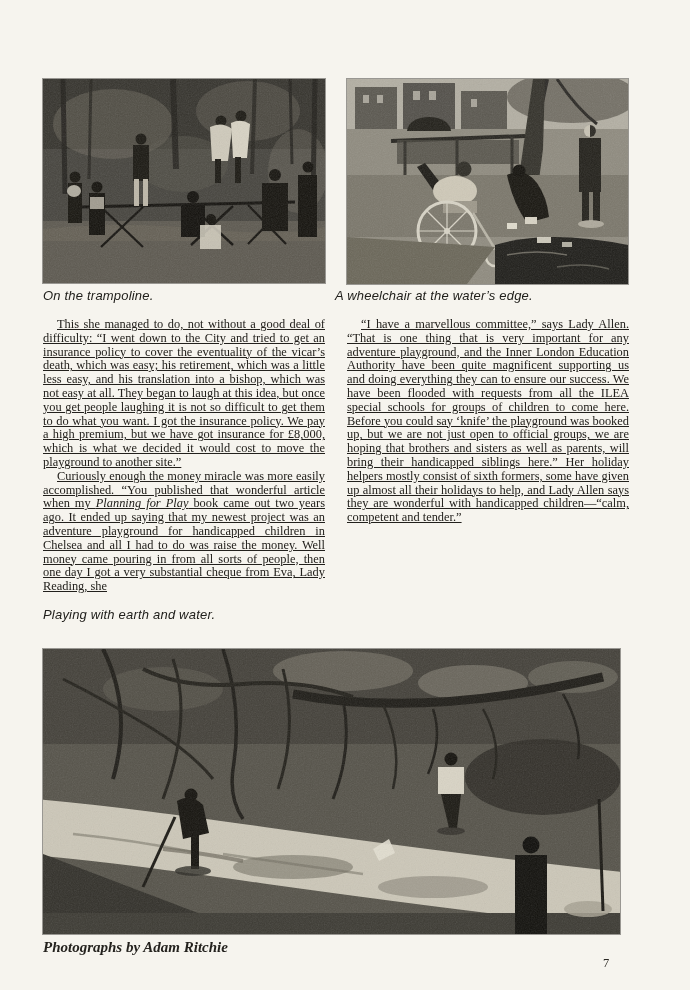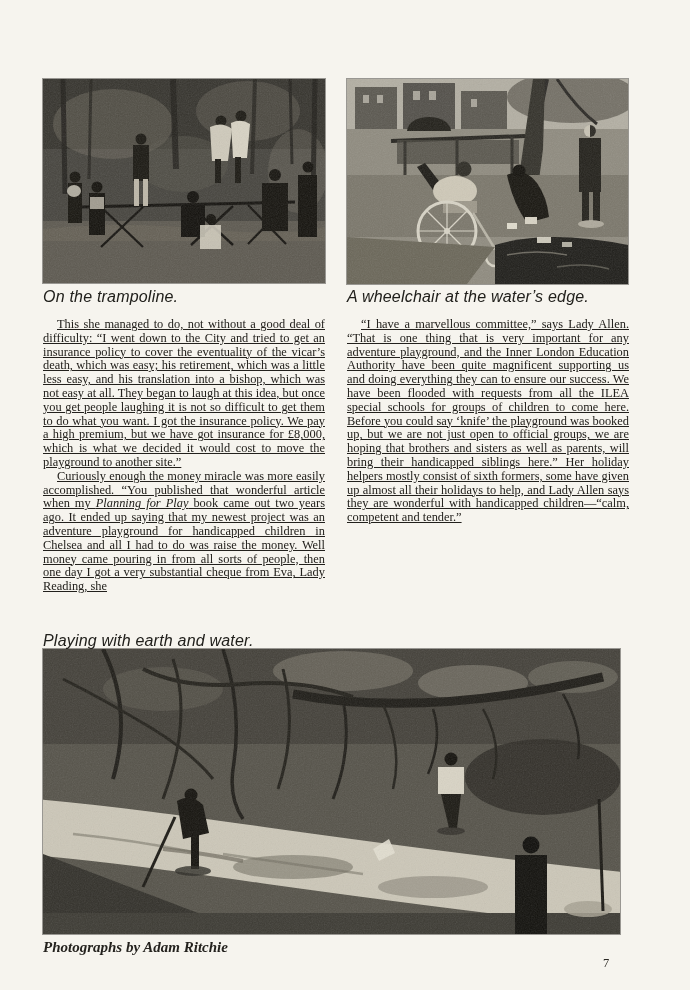--- a/index.html
+++ b/index.html
@@ -6,21 +6,21 @@
   body{background:#e9e7e1;font-family:"Liberation Serif",serif;}
   .page{
     position:relative;width:690px;height:990px;margin:0 auto;
     background:#f6f4ee;color:#1e1c19;overflow:hidden;
     box-shadow:0 0 6px rgba(0,0,0,.25);
   }
   .photo{position:absolute;outline:1px solid rgba(40,38,34,.45);background:#55524a;}
   .photo svg{display:block;width:100%;height:100%;}
   .caption{
     position:absolute;font-family:"Liberation Sans",sans-serif;font-style:italic;
-    font-size:16px;color:#21201c;letter-spacing:.2px;white-space:nowrap;
+    font-size:13px;color:#21201c;letter-spacing:.2px;white-space:nowrap;
   }
   .cols{position:absolute;left:43px;top:318px;width:586px;display:flex;gap:22px;}
   .col{width:282px;font-size:12.4px;line-height:13.8px;text-align:justify;color:#22201c;}
   .col p{margin:0;padding:0;}
   .col p.indent{text-indent:14px;text-decoration:underline;}
   .credit{
     position:absolute;left:43px;top:939px;font-size:15px;
     font-weight:bold;font-style:italic;color:#24221e;
   }
   .pagenum{position:absolute;left:603px;top:956px;font-size:12.5px;color:#2a2823;}
@@ -144,33 +144,33 @@
       <path d="M160,176 q30,-6 60,0" stroke="#8a867a" stroke-width="1.5" fill="none" opacity="0.7"></path>
       <path d="M210,188 q28,-5 52,2" stroke="#7d7a6e" stroke-width="1.5" fill="none" opacity="0.6"></path>
       <rect x="190" y="158" width="14" height="6" fill="#e0dccd" opacity="0.9"></rect>
       <rect x="215" y="163" width="10" height="5" fill="#d5d1c2" opacity="0.8"></rect>
       <path d="M0,158 L148,168 L120,205 L0,205 Z" fill="#6b6759"></path>
       <rect width="281" height="205" filter="url(#g2)" opacity="0.16"></rect>
     </svg>
   </div>
 
   <div class="caption" style="left:43px;top:288px;">On the trampoline.</div>
-  <div class="caption" style="left:347px;top:288px;">A wheelchair at the water’s edge.</div>
+  <div class="caption" style="left:335px;top:288px;">A wheelchair at the water’s edge.</div>
 
   <div class="cols">
     <div class="col">
       <p class="indent">This she managed to do, not without a good deal of difficulty: “I went down to the City and tried to get an insurance policy to cover the eventuality of the vicar’s death, which was easy; his retirement, which was a little less easy, and his translation into a bishop, which was not easy at all. They began to laugh at this idea, but once you get people laughing it is not so difficult to get them to do what you want. I got the insurance policy. We pay a high premium, but we have got insurance for £8,000, which is what we decided it would cost to move the playground to another site.”</p>
       <p class="indent"><span>Curiously enough the money miracle was more easily accomplished. “You published that wonderful article when my </span><i>Planning for Play</i><span> book came out two years ago. It ended up saying that my newest project was an adventure playground for handicapped children in Chelsea and all I had to do was raise the money. Well money came pouring in from all sorts of people, then one day I got a very substantial cheque from Eva, Lady Reading, she</span></p>
     </div>
     <div class="col">
       <p class="indent">“I have a marvellous committee,” says Lady Allen. “That is one thing that is very important for any adventure playground, and the Inner London Education Authority have been quite magnificent supporting us and doing everything they can to ensure our success. We have been flooded with requests from all the ILEA special schools for groups of children to come here. Before you could say ‘knife’ the playground was booked up, but we are not just open to official groups, we are hoping that brothers and sisters as well as parents, will bring their handicapped siblings here.” Her holiday helpers mostly consist of sixth formers, some have given up almost all their holidays to help, and Lady Allen says they are wonderful with handicapped children—“calm, competent and tender.”</p>
     </div>
   </div>
 
-  <div class="caption" style="left:43px;top:632px;">Playing with earth and water.</div>
+  <div class="caption" style="left:43px;top:607px;">Playing with earth and water.</div>
 
   <div class="photo" style="left:43px;top:649px;width:577px;height:285px;">
     <svg viewBox="0 0 577 285" preserveAspectRatio="none">
       <defs>
         <filter id="g3" x="0" y="0" width="100%" height="100%">
           <feTurbulence type="fractalNoise" baseFrequency="0.85" numOctaves="3" stitchTiles="stitch"></feTurbulence>
           <feColorMatrix type="saturate" values="0"></feColorMatrix>
         </filter>
       </defs>
       <rect width="577" height="285" fill="#56534a"></rect>

